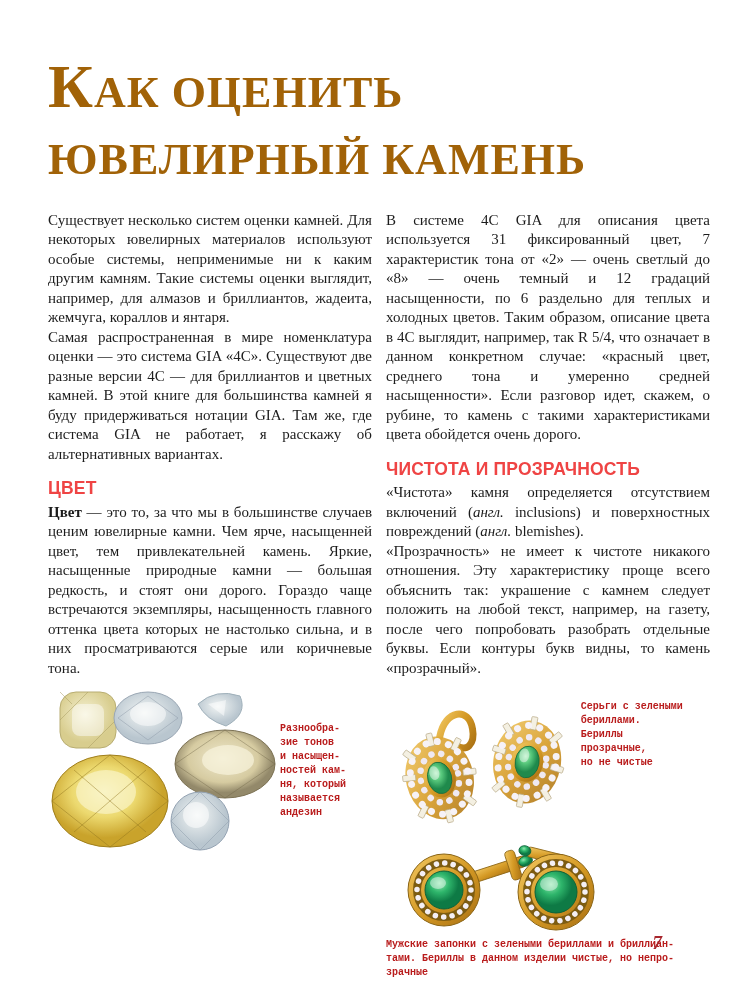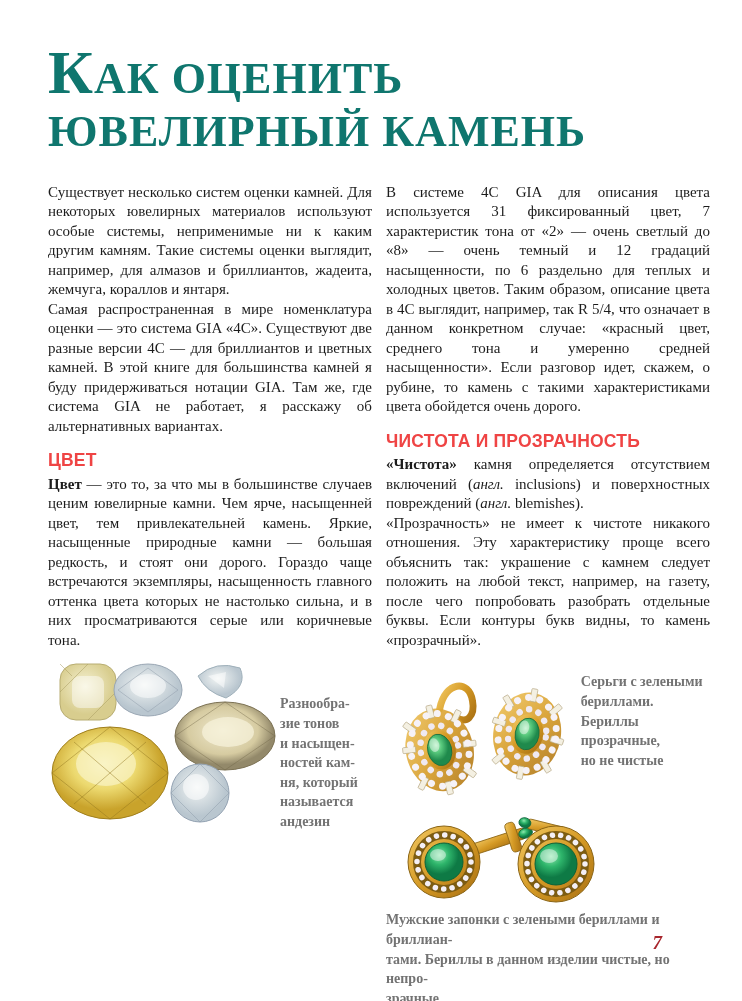--- a/index.html
+++ b/index.html
@@ -11,25 +11,26 @@
     color:#1c1c1c;
     overflow:hidden;
   }
   
   .title{
     padding:38px 46px 0 48px;
   }
   .title-line{
     font-family:"Liberation Serif", serif;
     font-weight:700;
-    color:#0f766e;
+    color:#a16207;
     text-transform:uppercase;
     line-height:1.12;
     letter-spacing:1px;
     white-space:nowrap;
+    margin-top:14px;
   }
   .title-cap{font-size:62px;}
   .title-rest{font-size:44px;}
   
   .cols{
     display:flex;
     gap:14px;
     padding:26px 46px 0 48px;
   }
   .col{
@@ -57,25 +58,25 @@
     margin:13px 0 3px 0;
     text-align:left;
   }
   
   .fig-row{
     display:flex;
     align-items:flex-start;
     margin-top:8px;
   }
   .caption{
-    font-family:Liberation Serif, serif;
-    font-weight:700;
-    font-size:14px;
+    font-family:Liberation Mono, monospace;
+    font-weight:700;
+    font-size:10px;
     line-height:1.4;
-    color:#737373;
+    color:#b91c1c;
     text-align:left;
     white-space:pre-line;
   }
   .cap-stones{margin-top:36px;width:92px;}
   .cap-earrings{margin-top:14px;width:130px;}
   .cap-cufflinks{margin-top:4px;width:100%;}
   
   .pagenum{
     position:absolute;
     right:80px;top:932px;
@@ -169,21 +170,21 @@
 ностей кам-
 ня, который
 называется
 андезин</div>
       </div>
     </div>
 
     <div class="col">
       <p>В системе 4C GIA для описания цвета используется 31 фиксированный цвет, 7 характеристик тона от «2» — очень светлый до «8» — очень темный и 12 градаций насыщенности, по 6 раздельно для теплых и холодных цветов. Таким образом, описание цвета в 4C выглядит, например, так R 5/4, что означает в данном конкретном случае: «красный цвет, среднего тона и умеренно средней насыщенности». Если разговор идет, скажем, о рубине, то камень с такими характеристиками цвета обойдется очень дорого.</p>
       <h2 class="sec">ЧИСТОТА И ПРОЗРАЧНОСТЬ</h2>
-      <p><span style="font-weight: 700;">«Чистота»</span><span> камня определяется отсутствием включений (</span><span style="font-style: italic;">англ.</span><span> inclusions) и поверхностных повреждений (</span><span style="font-style: italic;">англ.</span><span> blemishes).</span></p>
+      <p><span style="font-weight: 400;">«Чистота»</span><span> камня определяется отсутствием включений (</span><span style="font-style: italic;">англ.</span><span> inclusions) и поверхностных повреждений (</span><span style="font-style: italic;">англ.</span><span> blemishes).</span></p>
       <p><span style="font-weight: 400;">«Прозрачность»</span><span> не имеет к чистоте никакого отношения. Эту характеристику проще всего объяснить так: украшение с камнем следует положить на любой текст, например, на газету, после чего попробовать разобрать отдельные буквы. Если контуры букв видны, то камень «прозрачный».</span></p>
 
       <div class="fig-row">
 
         <svg width="196" height="150" viewBox="0 0 196 150">
           <defs>
             <radialGradient id="gemG" cx="40%" cy="33%">
               <stop offset="0%" stop-color="#a9eebb"></stop>
               <stop offset="45%" stop-color="#59c97d"></stop>
               <stop offset="100%" stop-color="#1f8a4c"></stop>

